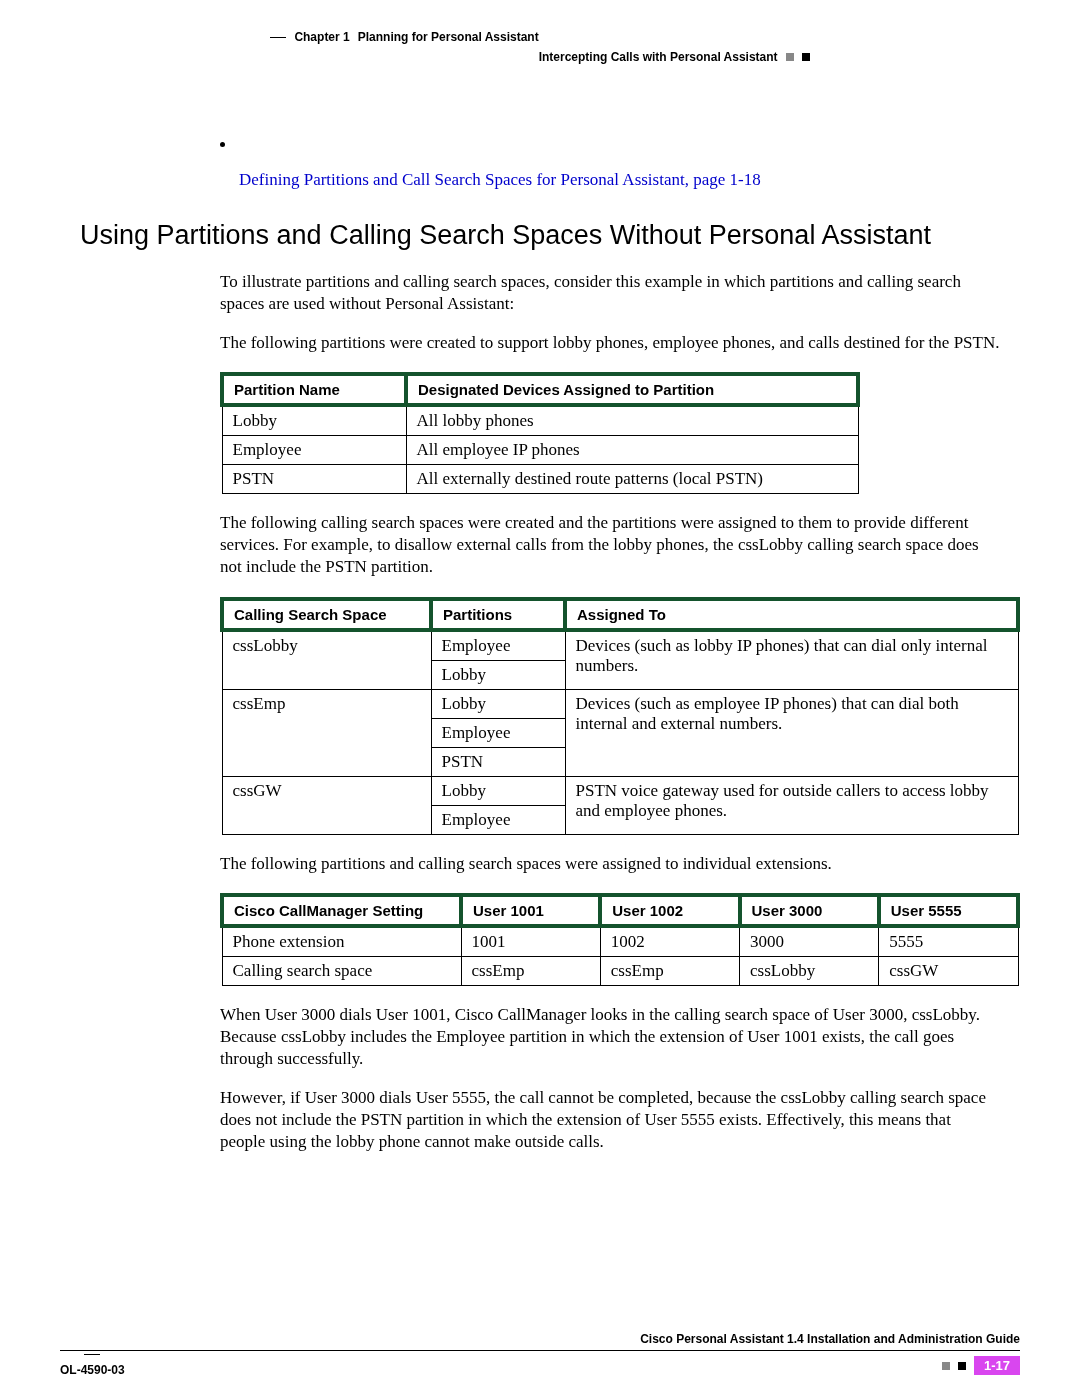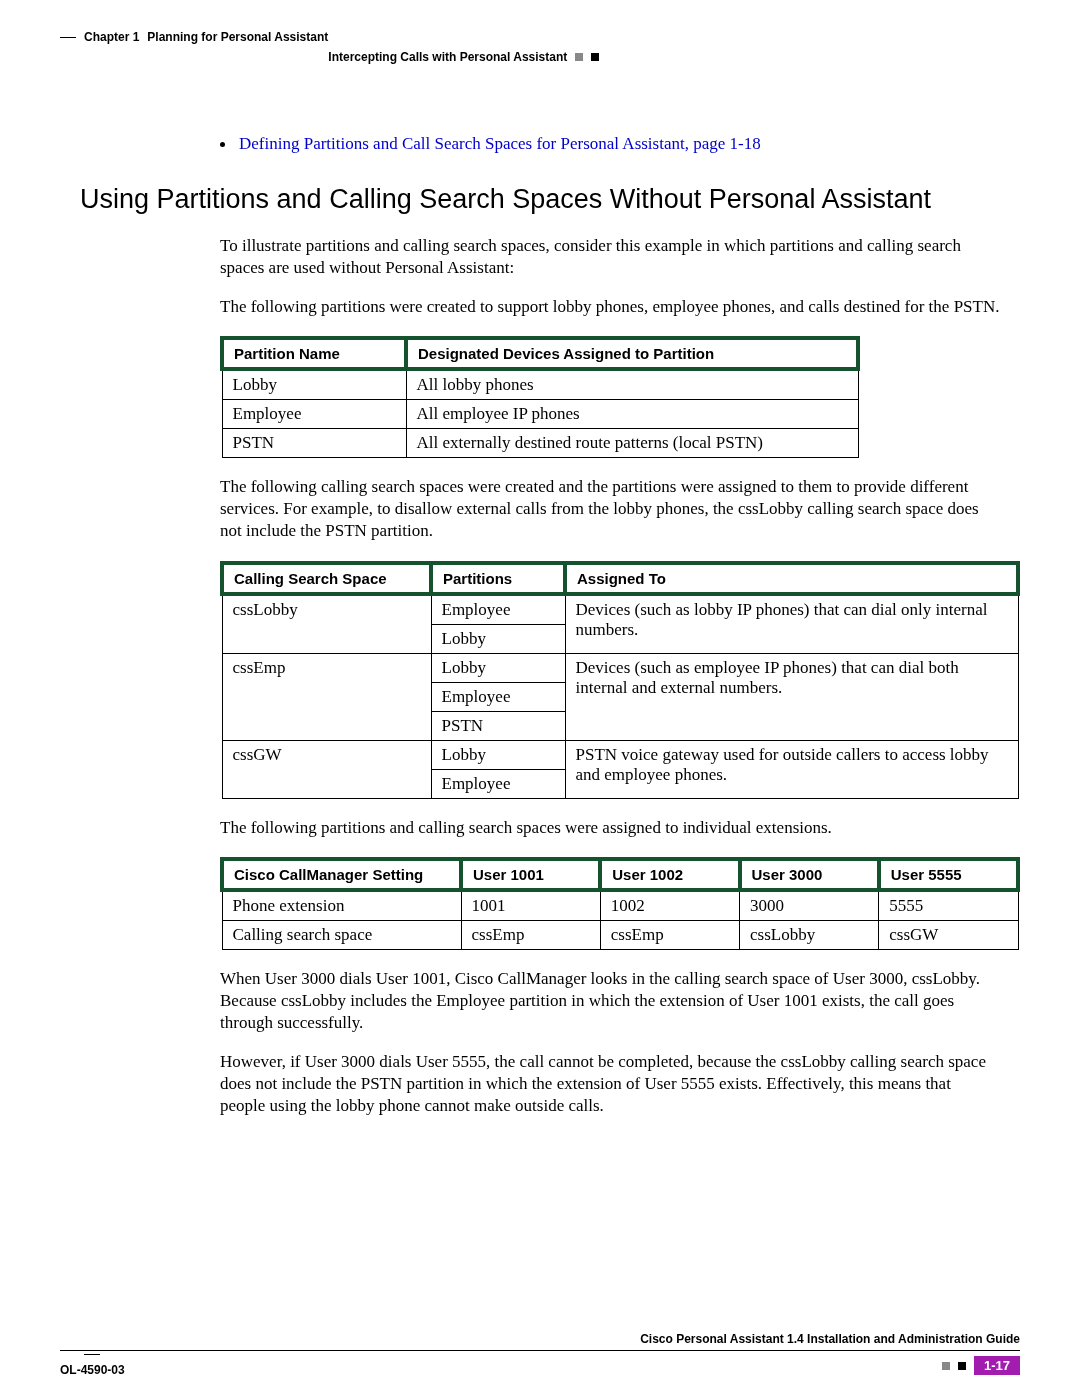--- a/index.html
+++ b/index.html
@@ -10,21 +10,21 @@
     color: #000;
     width: 1080px;
   }
   .page {
     padding: 30px 60px 30px 60px;
     position: relative;
     min-height: 1337px;
   }
   .top-header {
     display: flex;
-    justify-content: flex-start;
+    justify-content: center;
     align-items: flex-start;
     font-family: Arial, Helvetica, sans-serif;
     font-size: 12px;
     font-weight: bold;
     margin-bottom: 70px;
   }
   .top-left {
     display: flex;
     align-items: center;
     gap: 8px;
@@ -61,20 +61,21 @@
     width: 5px;
     height: 5px;
     background: #000;
     border-radius: 50%;
     margin-top: 8px;
     flex-shrink: 0;
   }
   .link {
     color: #0000cc;
     font-size: 17px;
+    margin-top: 36px;
   }
   h1.section-heading {
     font-family: Arial, Helvetica, sans-serif;
     font-weight: normal;
     font-size: 27px;
     margin: 30px 0 20px 20px;
   }
   .body-text {
     margin-left: 160px;
     margin-right: 20px;
@@ -129,21 +130,21 @@
     align-items: center;
     gap: 8px;
     flex-direction: column;
   }
   .footer-right {
     display: flex;
     align-items: center;
     gap: 8px;
   }
   .page-num-box {
-    background: #a21caf;
+    background: #d946ef;
     color: #fff;
     padding: 2px 10px;
     font-weight: bold;
     font-size: 13px;
   }
   .rule-line {
     border-top: 1px solid #000;
     margin-bottom: 3px;
   }
 </style>

